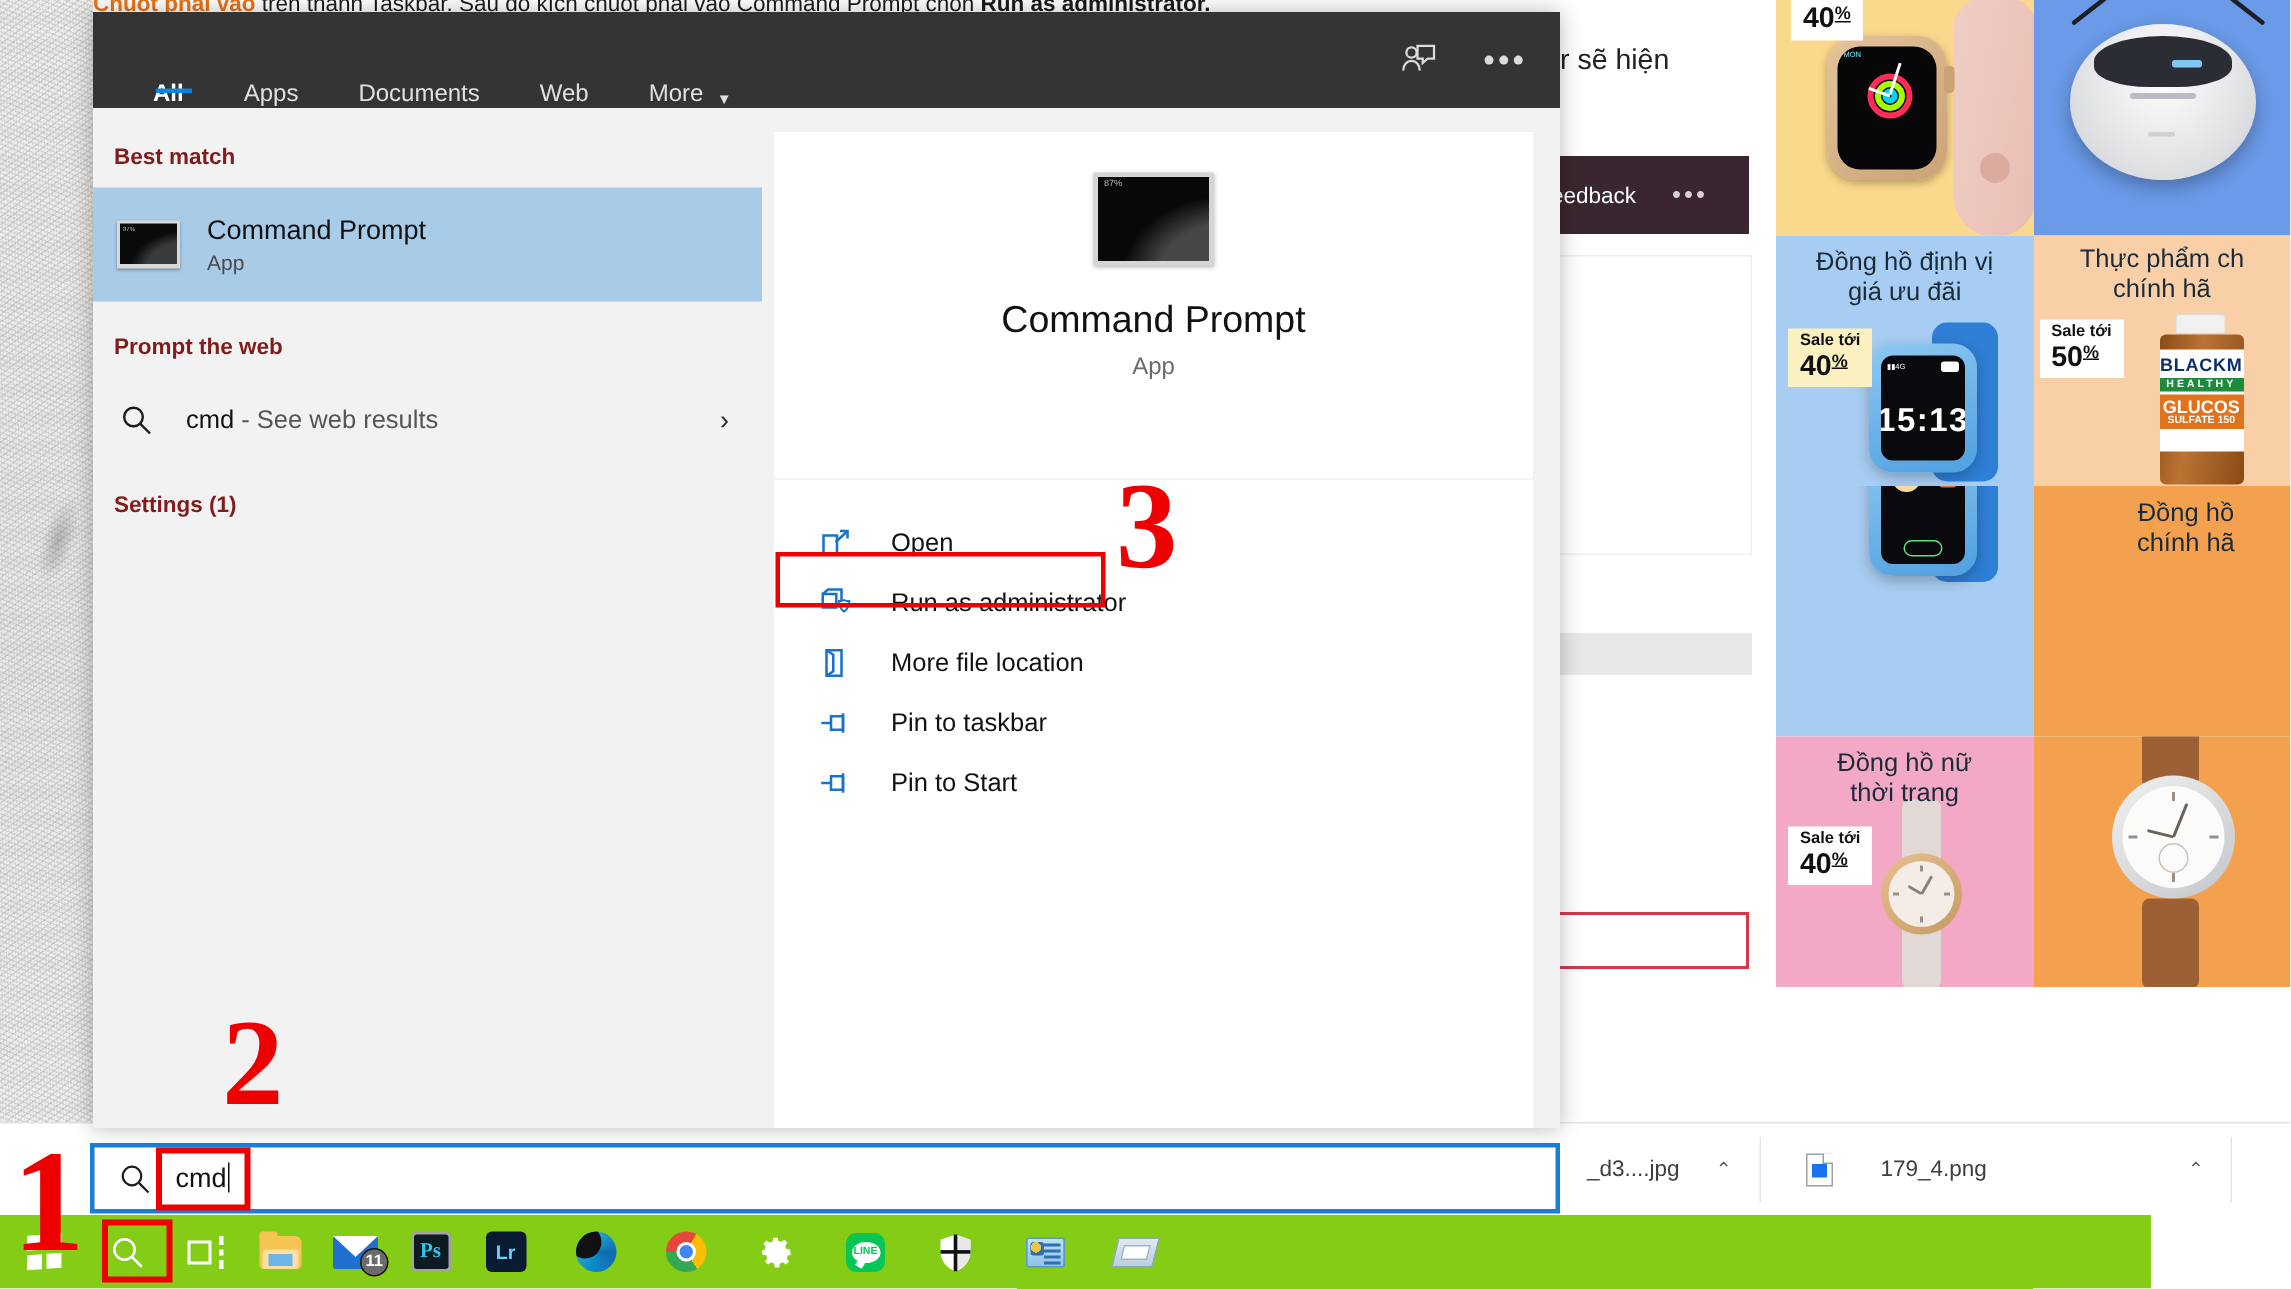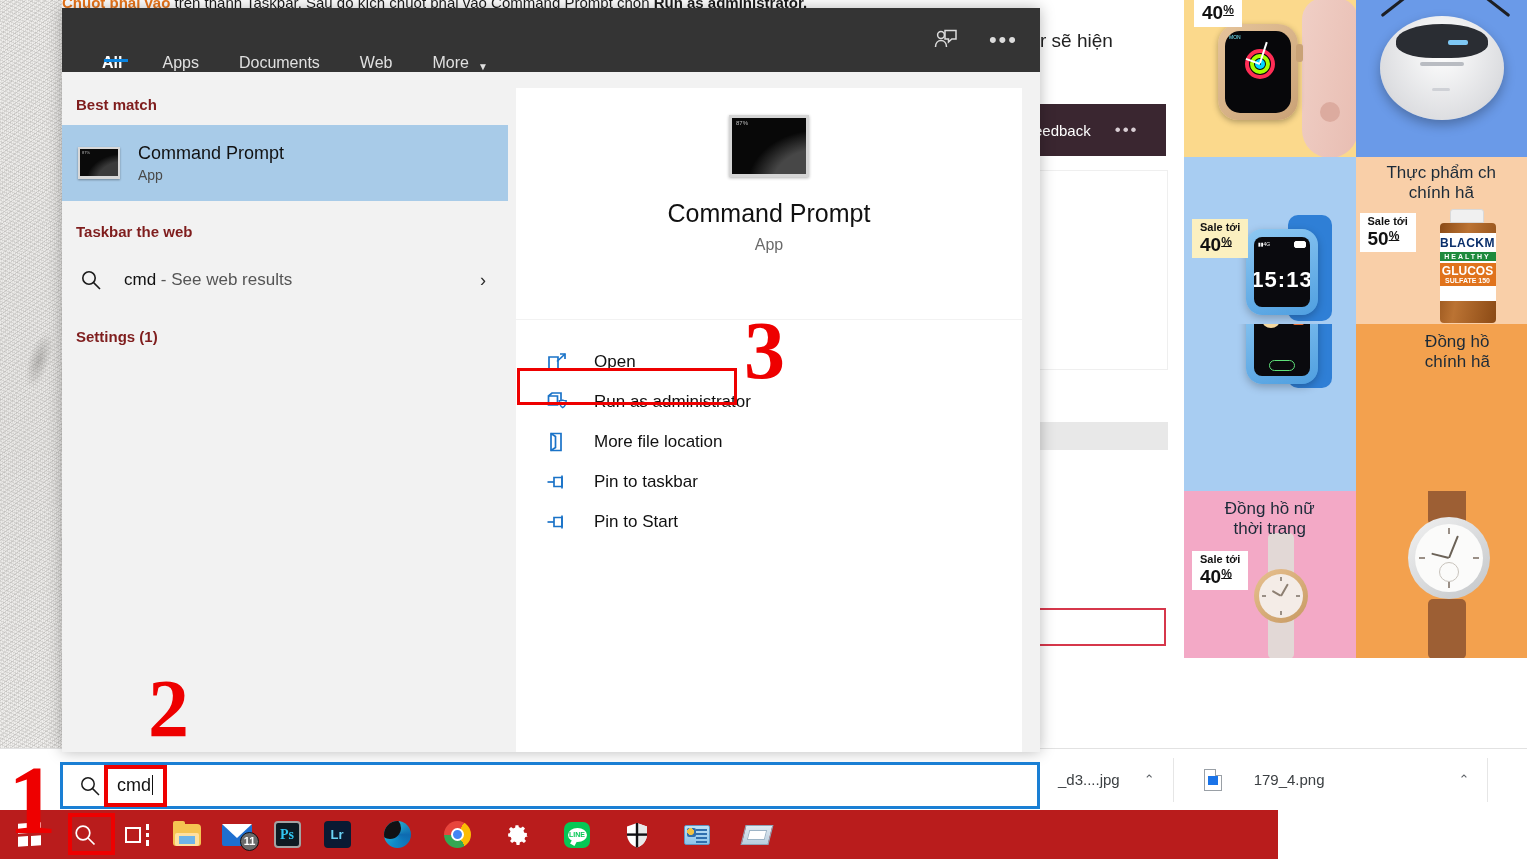--- a/index.html
+++ b/index.html
@@ -239,22 +239,22 @@
   #search-text { font-size:18px; color:#111; position:relative; }
   #search-caret { display:inline-block; width:1px; height:20px; background:#111;
     vertical-align:-4px; margin-left:1px; }
   #query-highlight {
     position:absolute; left:104px; top:765px; width:63px; height:42px;
     border:4px solid #ee0000; pointer-events:none;
   }
 
   
   #taskbar {
-    position:absolute; left:0; top:810px; width:1278px; height:49px;
-    background:#b91c1c; display:flex; align-items:center;
+    position:absolute; left:0; top:810px; width:1434px; height:49px;
+    background:#84cc16; display:flex; align-items:center;
   }
   .tb-item { width:50px; height:49px; display:flex; align-items:center; justify-content:center; }
   #tb-search-highlight {
     position:absolute; left:68px; top:813px; width:47px; height:42px;
     border:4px solid #ee0000; pointer-events:none;
   }
 
   
   .winlogo { width:23px; height:23px; display:grid; grid-template-columns:1fr 1fr;
     grid-template-rows:1fr 1fr; gap:2.5px; transform:skewY(-4deg); }
@@ -397,20 +397,24 @@
       <div class="rv-body">
         <div class="rv-top">
           <div class="rv-btn"></div>
         </div>
         <div class="rv-lbl"></div>
         <div style="position:absolute;left:52px;top:72px;width:18px;height:3px;background:#cfd1d6;border-radius:2px;"></div>
       </div>
     </div>
 
     <div class="ad" id="ad3">
+      <div class="cap" style="top:8px;">
+        <span>Đồng hồ định vị</span><br>
+        <span>giá ưu đãi</span>
+      </div>
       <div class="badge" style="left:8px; top:62px; background:#fbf0c0;">
         <span class="small">Sale tới</span>
         <span class="pct">40</span><sup style="font-size:12px;text-decoration:underline;">%</sup>
       </div>
       <div class="kw-band" style="left:104px; top:58px; width:44px; height:106px;"></div>
       <div class="kw-body" style="left:62px; top:72px; width:72px; height:86px;">
         <div class="kw-screen" style="left:8px;top:8px;right:8px;bottom:8px;">
           <div class="kw-statusbar">
             <span style="font-size:5px;">▮▮4G</span>
               <span class="kw-batt"></span>
@@ -551,21 +555,21 @@
       <div id="best-match-row">
         <div id="cmd-tile">
           <div class="scr"></div>
         </div>
         <div>
           <div class="res-title">Command Prompt</div>
           <div class="res-sub">App</div>
         </div>
       </div>
 
-      <div class="group-head" style="padding-top:22px;">Taskbar the web</div>
+      <div class="group-head" style="padding-top:22px;">Prompt the web</div>
 
       <div id="web-row">
         <span class="srch-ico">
           <svg width="22" height="22" viewBox="0 0 22 22">
             <circle cx="9" cy="9" r="6.2" fill="none" stroke="#1b1b1b" stroke-width="1.6"></circle>
             <line x1="13.6" y1="13.6" x2="20" y2="20" stroke="#1b1b1b" stroke-width="1.6"></line>
           </svg>
         </span>
         <span class="txt"><span>cmd</span><span class="grey"> - See web results</span></span>
         <span class="chev">›</span>

